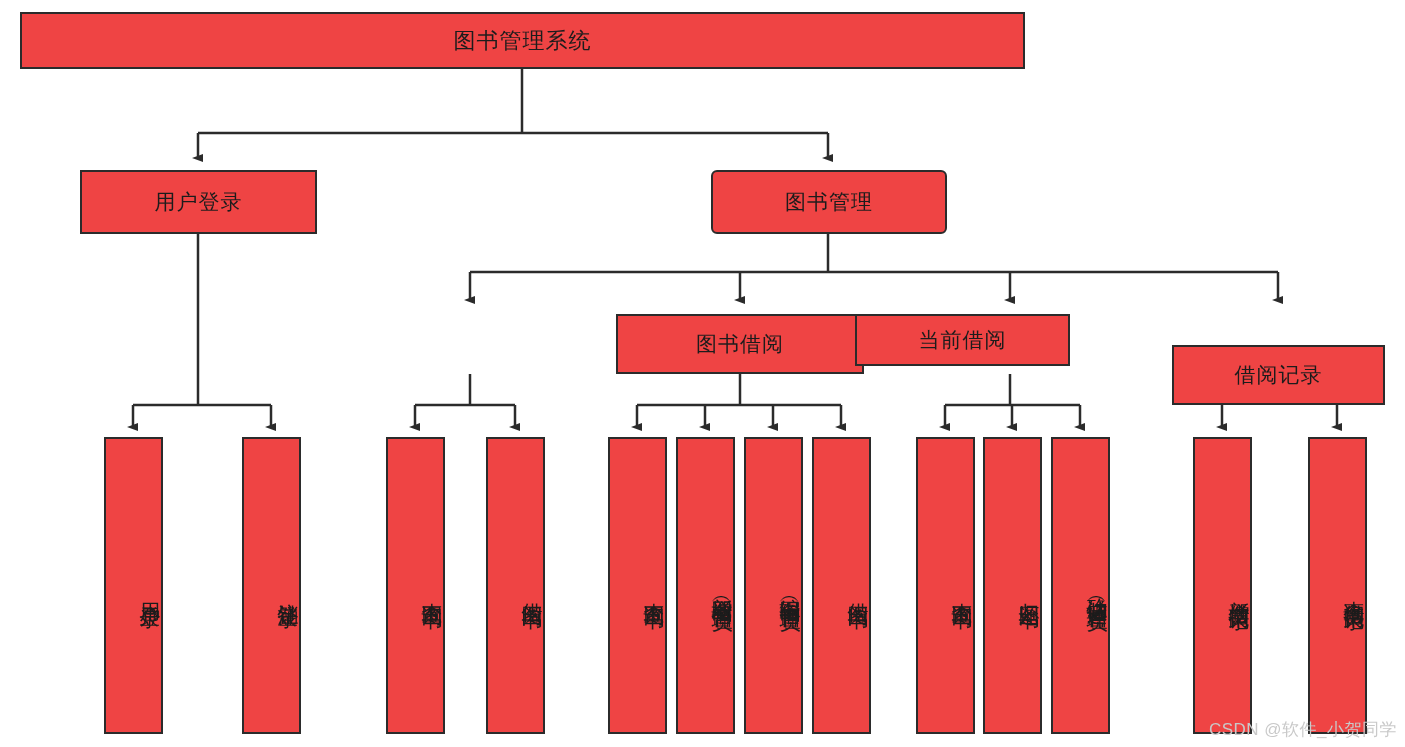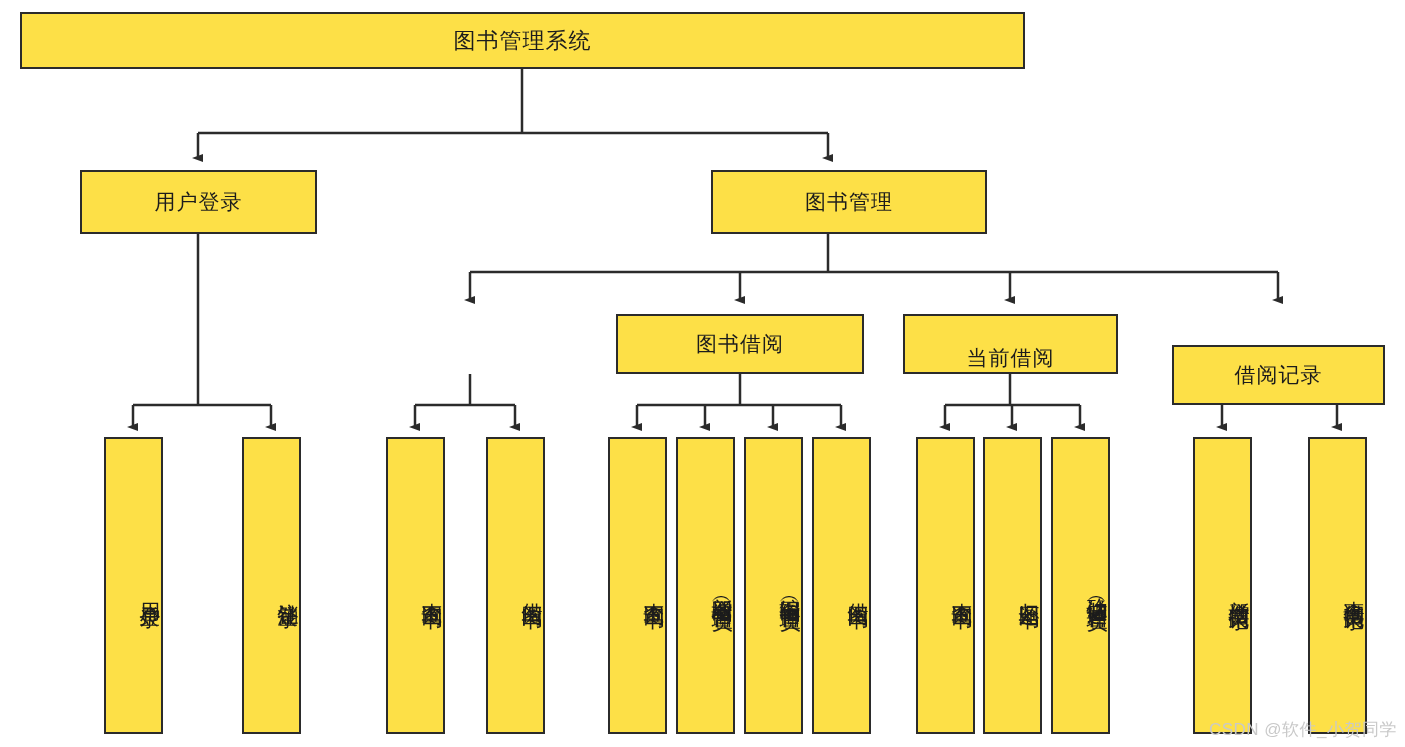--- a/index.html
+++ b/index.html
@@ -17,21 +17,21 @@
   }
   svg#edges {
     position: absolute;
     left: 0; top: 0;
     width: 1405px; height: 747px;
     pointer-events: none;
   }
   .node {
     position: absolute;
     border: 2px solid #2b2b2b;
-    background: #fde047;
+    background: #ef4444;
     display: flex;
     align-items: center;
     justify-content: center;
     color: #1c1c1c;
     z-index: 2;
   }
   .node.horiz {
     font-size: 21px;
     letter-spacing: 1px;
   }
@@ -118,28 +118,28 @@
     </g>
   </svg>
 
   <div class="node horiz root" style="left:20px; top:12px; width:1005px; height:57px;">
     <span>图书管理系统</span>
   </div>
 
   <div class="node horiz" style="left:80px; top:170px; width:237px; height:64px;">
     <span>用户登录</span>
   </div>
-  <div class="node horiz" style="left:711px; top:170px; width:276px; height:64px;">
+  <div class="node horiz" style="left:711px; top:170px; width:236px; height:64px;border-radius:6px;">
     <span>图书管理</span>
   </div>
 
   <div class="node horiz" style="left:616px; top:314px; width:248px; height:60px;">
     <span>图书借阅</span>
   </div>
-  <div class="node horiz" style="left:903px; top:314px; width:215px; height:60px;align-items:flex-end;">
+  <div class="node horiz" style="left:855px; top:314px; width:215px; height:52px;">
     <span>当前借阅</span>
   </div>
   <div class="node horiz" style="left:1172px; top:314px; width:213px; height:60px;margin-top:31px;">
     <span>借阅记录</span>
   </div>
 
   <div class="node vert" style="left:104px; top:437px; width:59px; height:297px;">
     <span>用户登录</span>
   </div>
   <div class="node vert" style="left:242px; top:437px; width:59px; height:297px;">

